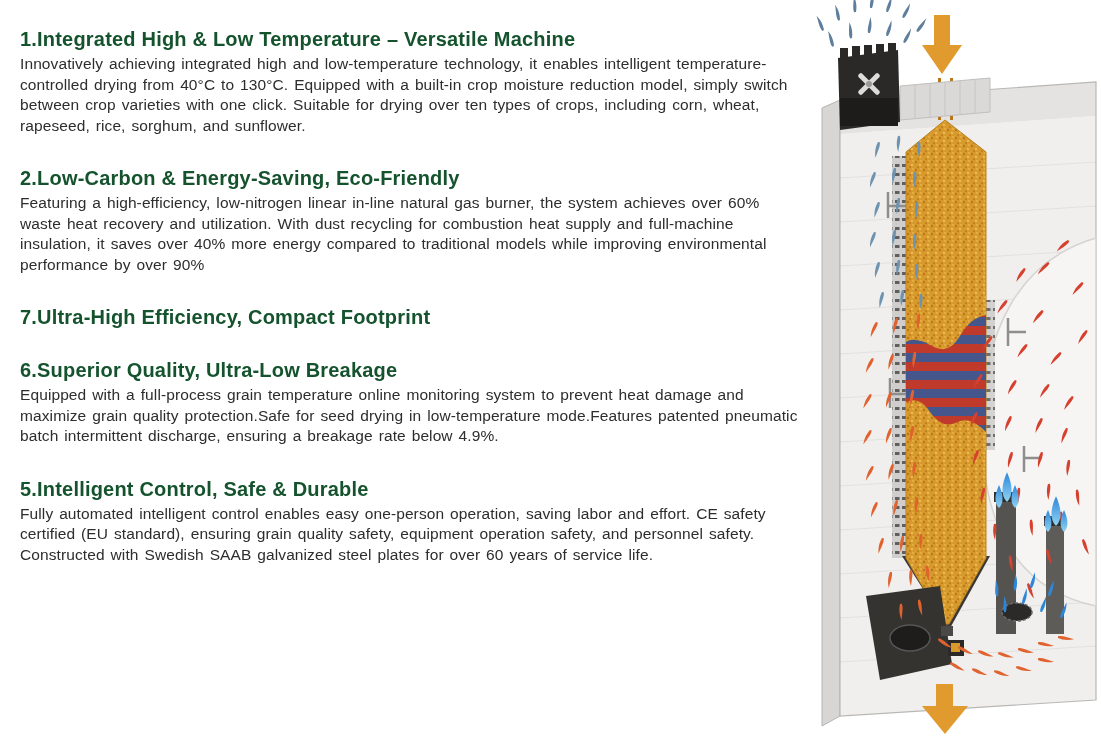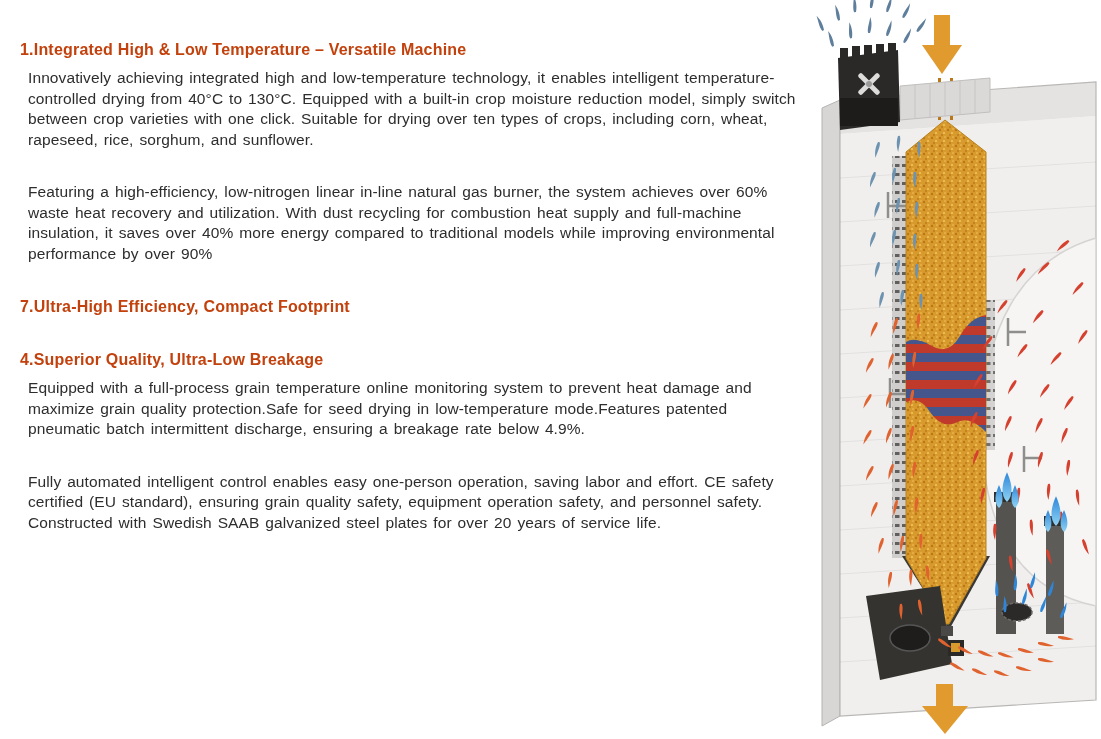--- a/index.html
+++ b/index.html
@@ -13,29 +13,29 @@
     font-family: "Liberation Sans", sans-serif;
   }
   .text-col {
     position: absolute;
     left: 20px;
     top: 28px;
     width: 785px;
   }
   .feature { margin: 0 0 32px 0; }
   .feature h3 {
-    margin: 11px 0 4px 0;
-    font-size: 16px;
+    margin: 1px 0 4px 0;
+    font-size: 20px;
     line-height: 21px;
     font-weight: 700;
-    color: #c2410c;
+    color: #14532d;
     letter-spacing: 0.2px;
   }
   .feature p {
-    margin: 8px;
+    margin: 0;
     font-size: 15.5px;
     line-height: 20.5px;
     color: #2d2d2d;
     word-spacing: 1.5px;
     letter-spacing: 0.1px;
   }
   .figure {
     position: absolute;
     left: 810px;
     top: 0;
@@ -47,31 +47,33 @@
 <body>
 
 <div class="page">
 
   <div class="text-col">
     <section class="feature">
       <h3>1.Integrated High &amp; Low Temperature – Versatile Machine</h3>
       <p>Innovatively achieving integrated high and low-temperature technology, it enables intelligent temperature-controlled drying from 40°C to 130°C. Equipped with a built-in crop moisture reduction model, simply switch between crop varieties with one click. Suitable for drying over ten types of crops, including corn, wheat, rapeseed, rice, sorghum, and sunflower.</p>
     </section>
     <section class="feature">
+      <h3>2.Low-Carbon &amp; Energy-Saving, Eco-Friendly</h3>
       <p>Featuring a high-efficiency, low-nitrogen linear in-line natural gas burner, the system achieves over 60% waste heat recovery and utilization. With dust recycling for combustion heat supply and full-machine insulation, it saves over 40% more energy compared to traditional models while improving environmental performance by over 90%</p>
     </section>
     <section class="feature">
       <h3>7.Ultra-High Efficiency, Compact Footprint</h3>
     </section>
     <section class="feature">
-      <h3>4.Superior Quality, Ultra-Low Breakage</h3>
+      <h3>6.Superior Quality, Ultra-Low Breakage</h3>
       <p>Equipped with a full-process grain temperature online monitoring system to prevent heat damage and maximize grain quality protection.Safe for seed drying in low-temperature mode.Features patented pneumatic batch intermittent discharge, ensuring a breakage rate below 4.9%.</p>
     </section>
     <section class="feature">
-      <p>Fully automated intelligent control enables easy one-person operation, saving labor and effort. CE safety certified (EU standard), ensuring grain quality safety, equipment operation safety, and personnel safety. Constructed with Swedish SAAB galvanized steel plates for over 20 years of service life.</p>
+      <h3>5.Intelligent Control, Safe &amp; Durable</h3>
+      <p>Fully automated intelligent control enables easy one-person operation, saving labor and effort. CE safety certified (EU standard), ensuring grain quality safety, equipment operation safety, and personnel safety. Constructed with Swedish SAAB galvanized steel plates for over 60 years of service life.</p>
     </section>
   </div>
 
   <div class="figure">
     <svg viewBox="0 0 291 739" width="291" height="739" xmlns="http://www.w3.org/2000/svg">
       <defs>
         <path id="streak" d="M0,0 C1.6,-4 2.8,-9 1.2,-16 C-0.6,-9 -2.8,-4 -1.8,0 Z"></path>
         <path id="flame" d="M0,0 C-5,-5 -4,-13 0,-22 C4,-13 5,-5 0,0 Z"></path>
         <linearGradient id="flameGrad" x1="0" y1="1" x2="0" y2="0">
           <stop offset="0" stop-color="#8FD4F4"></stop>

